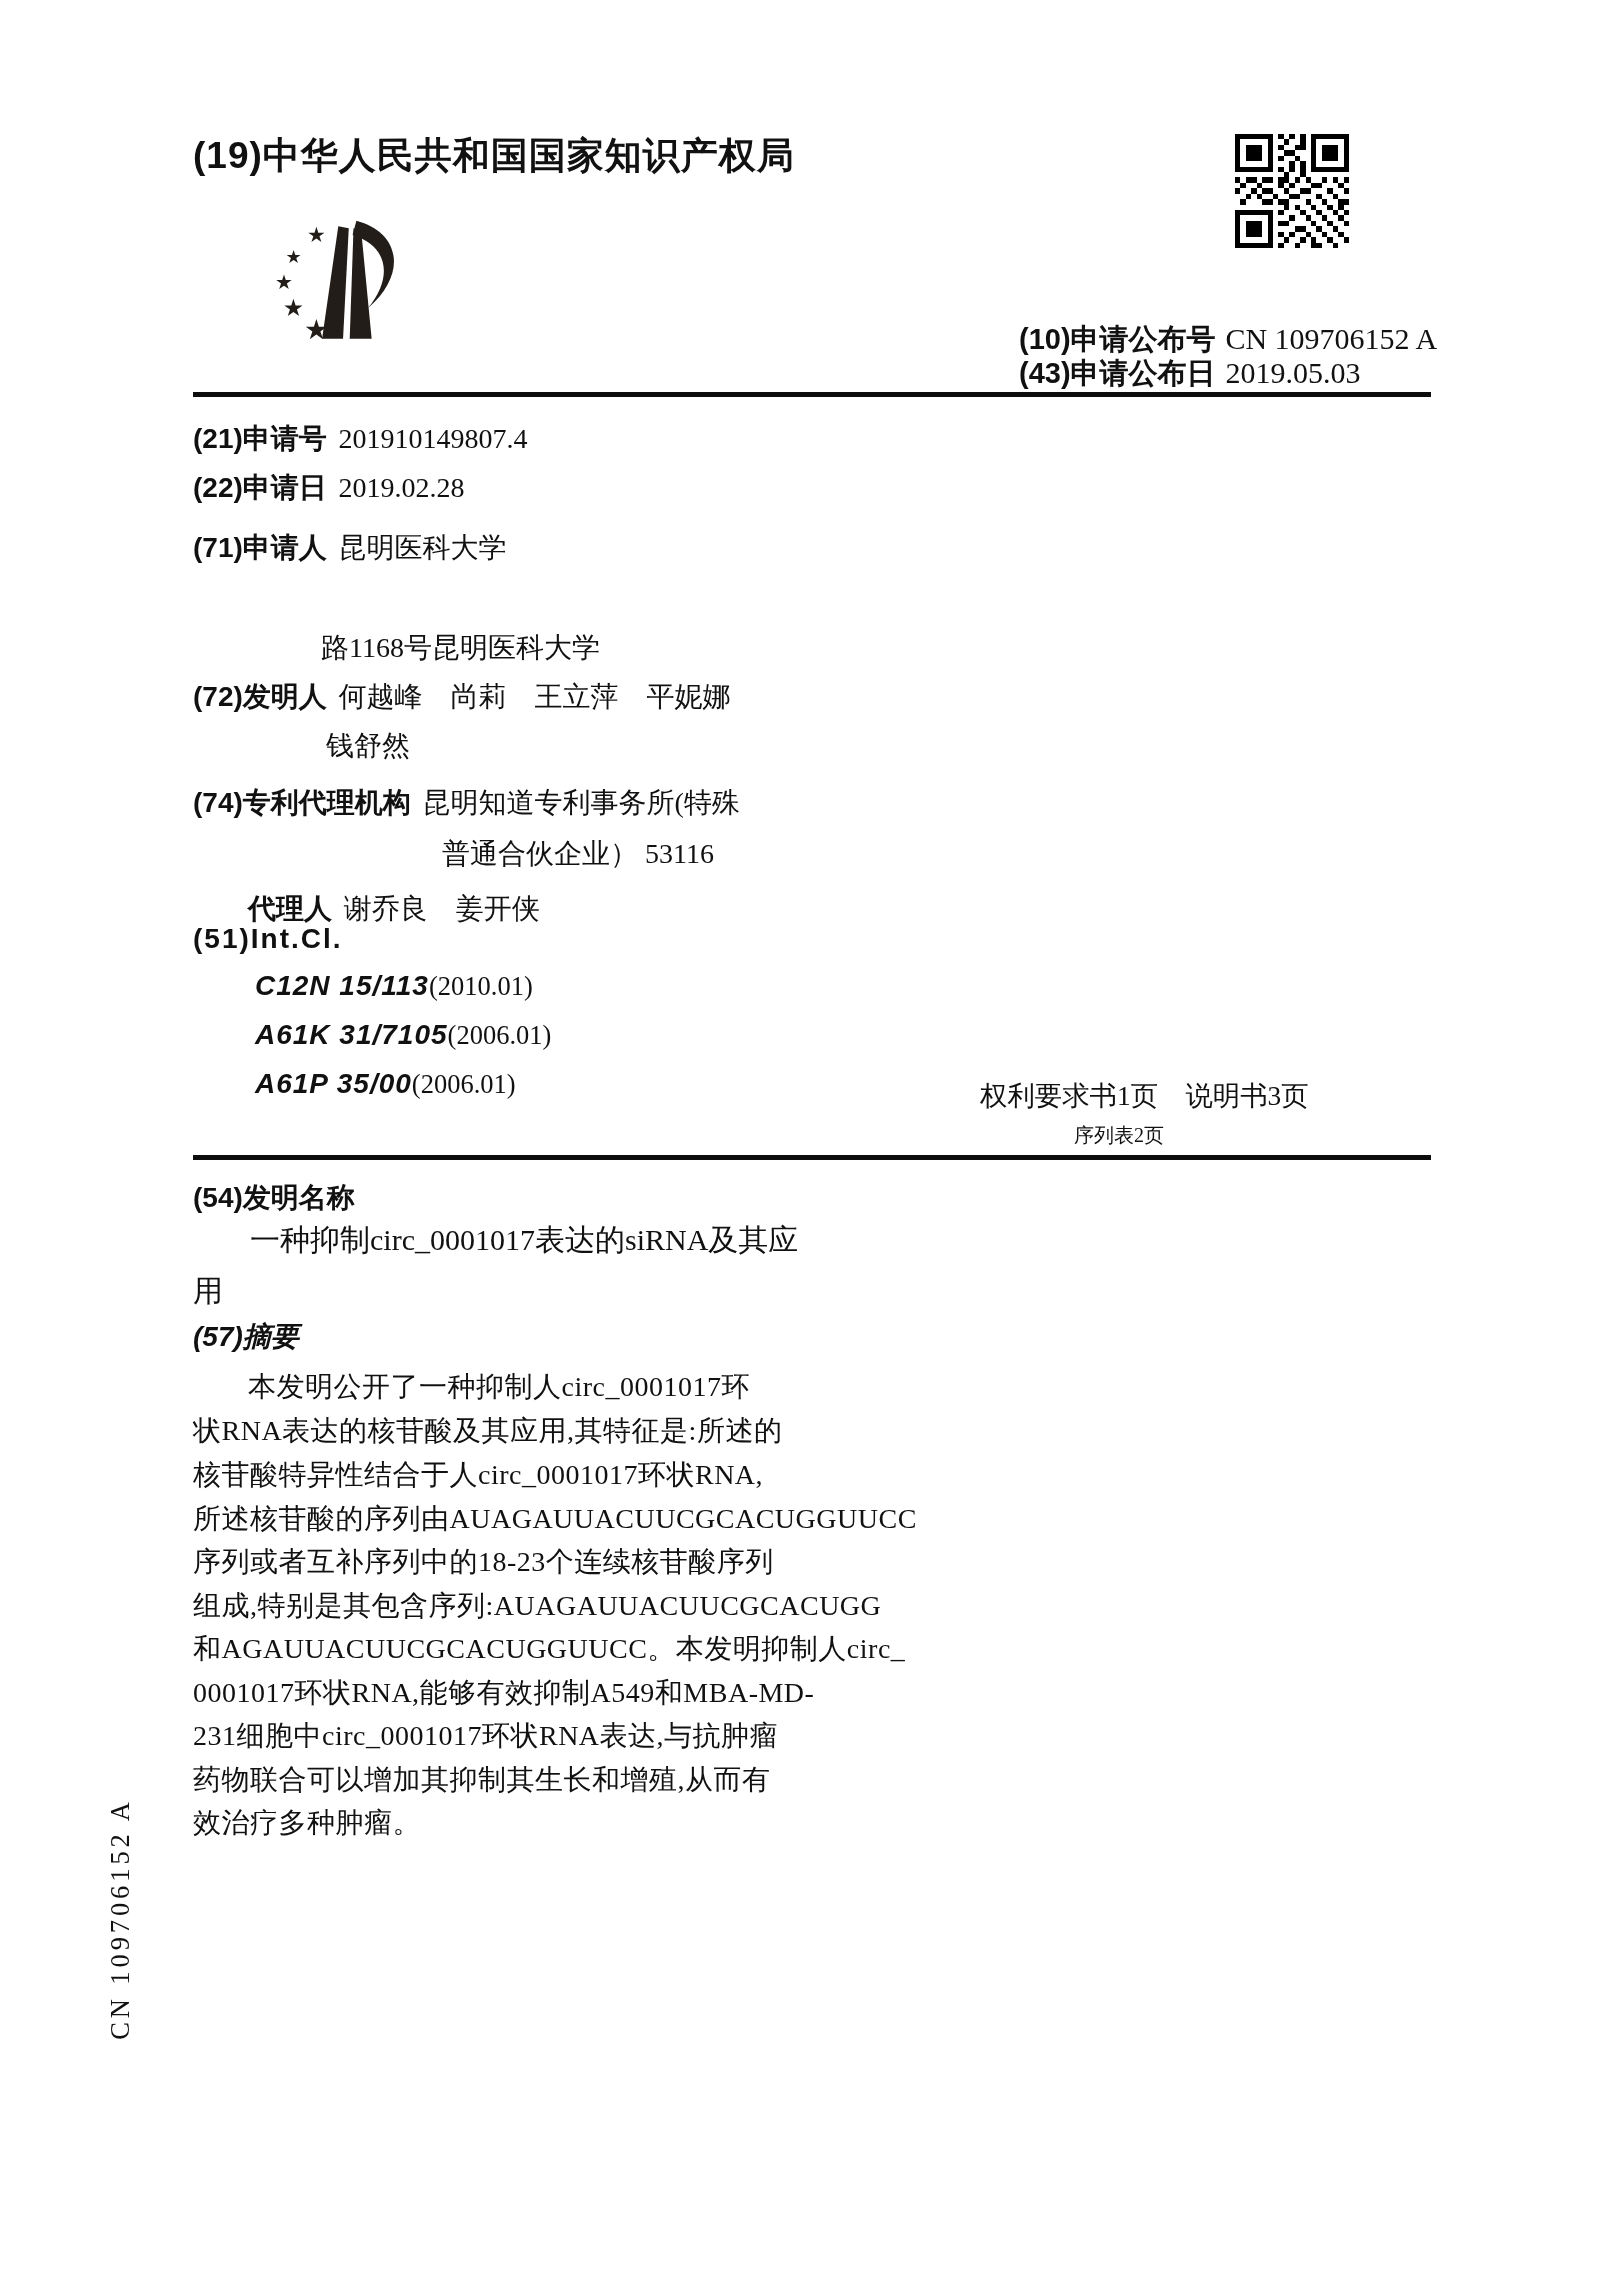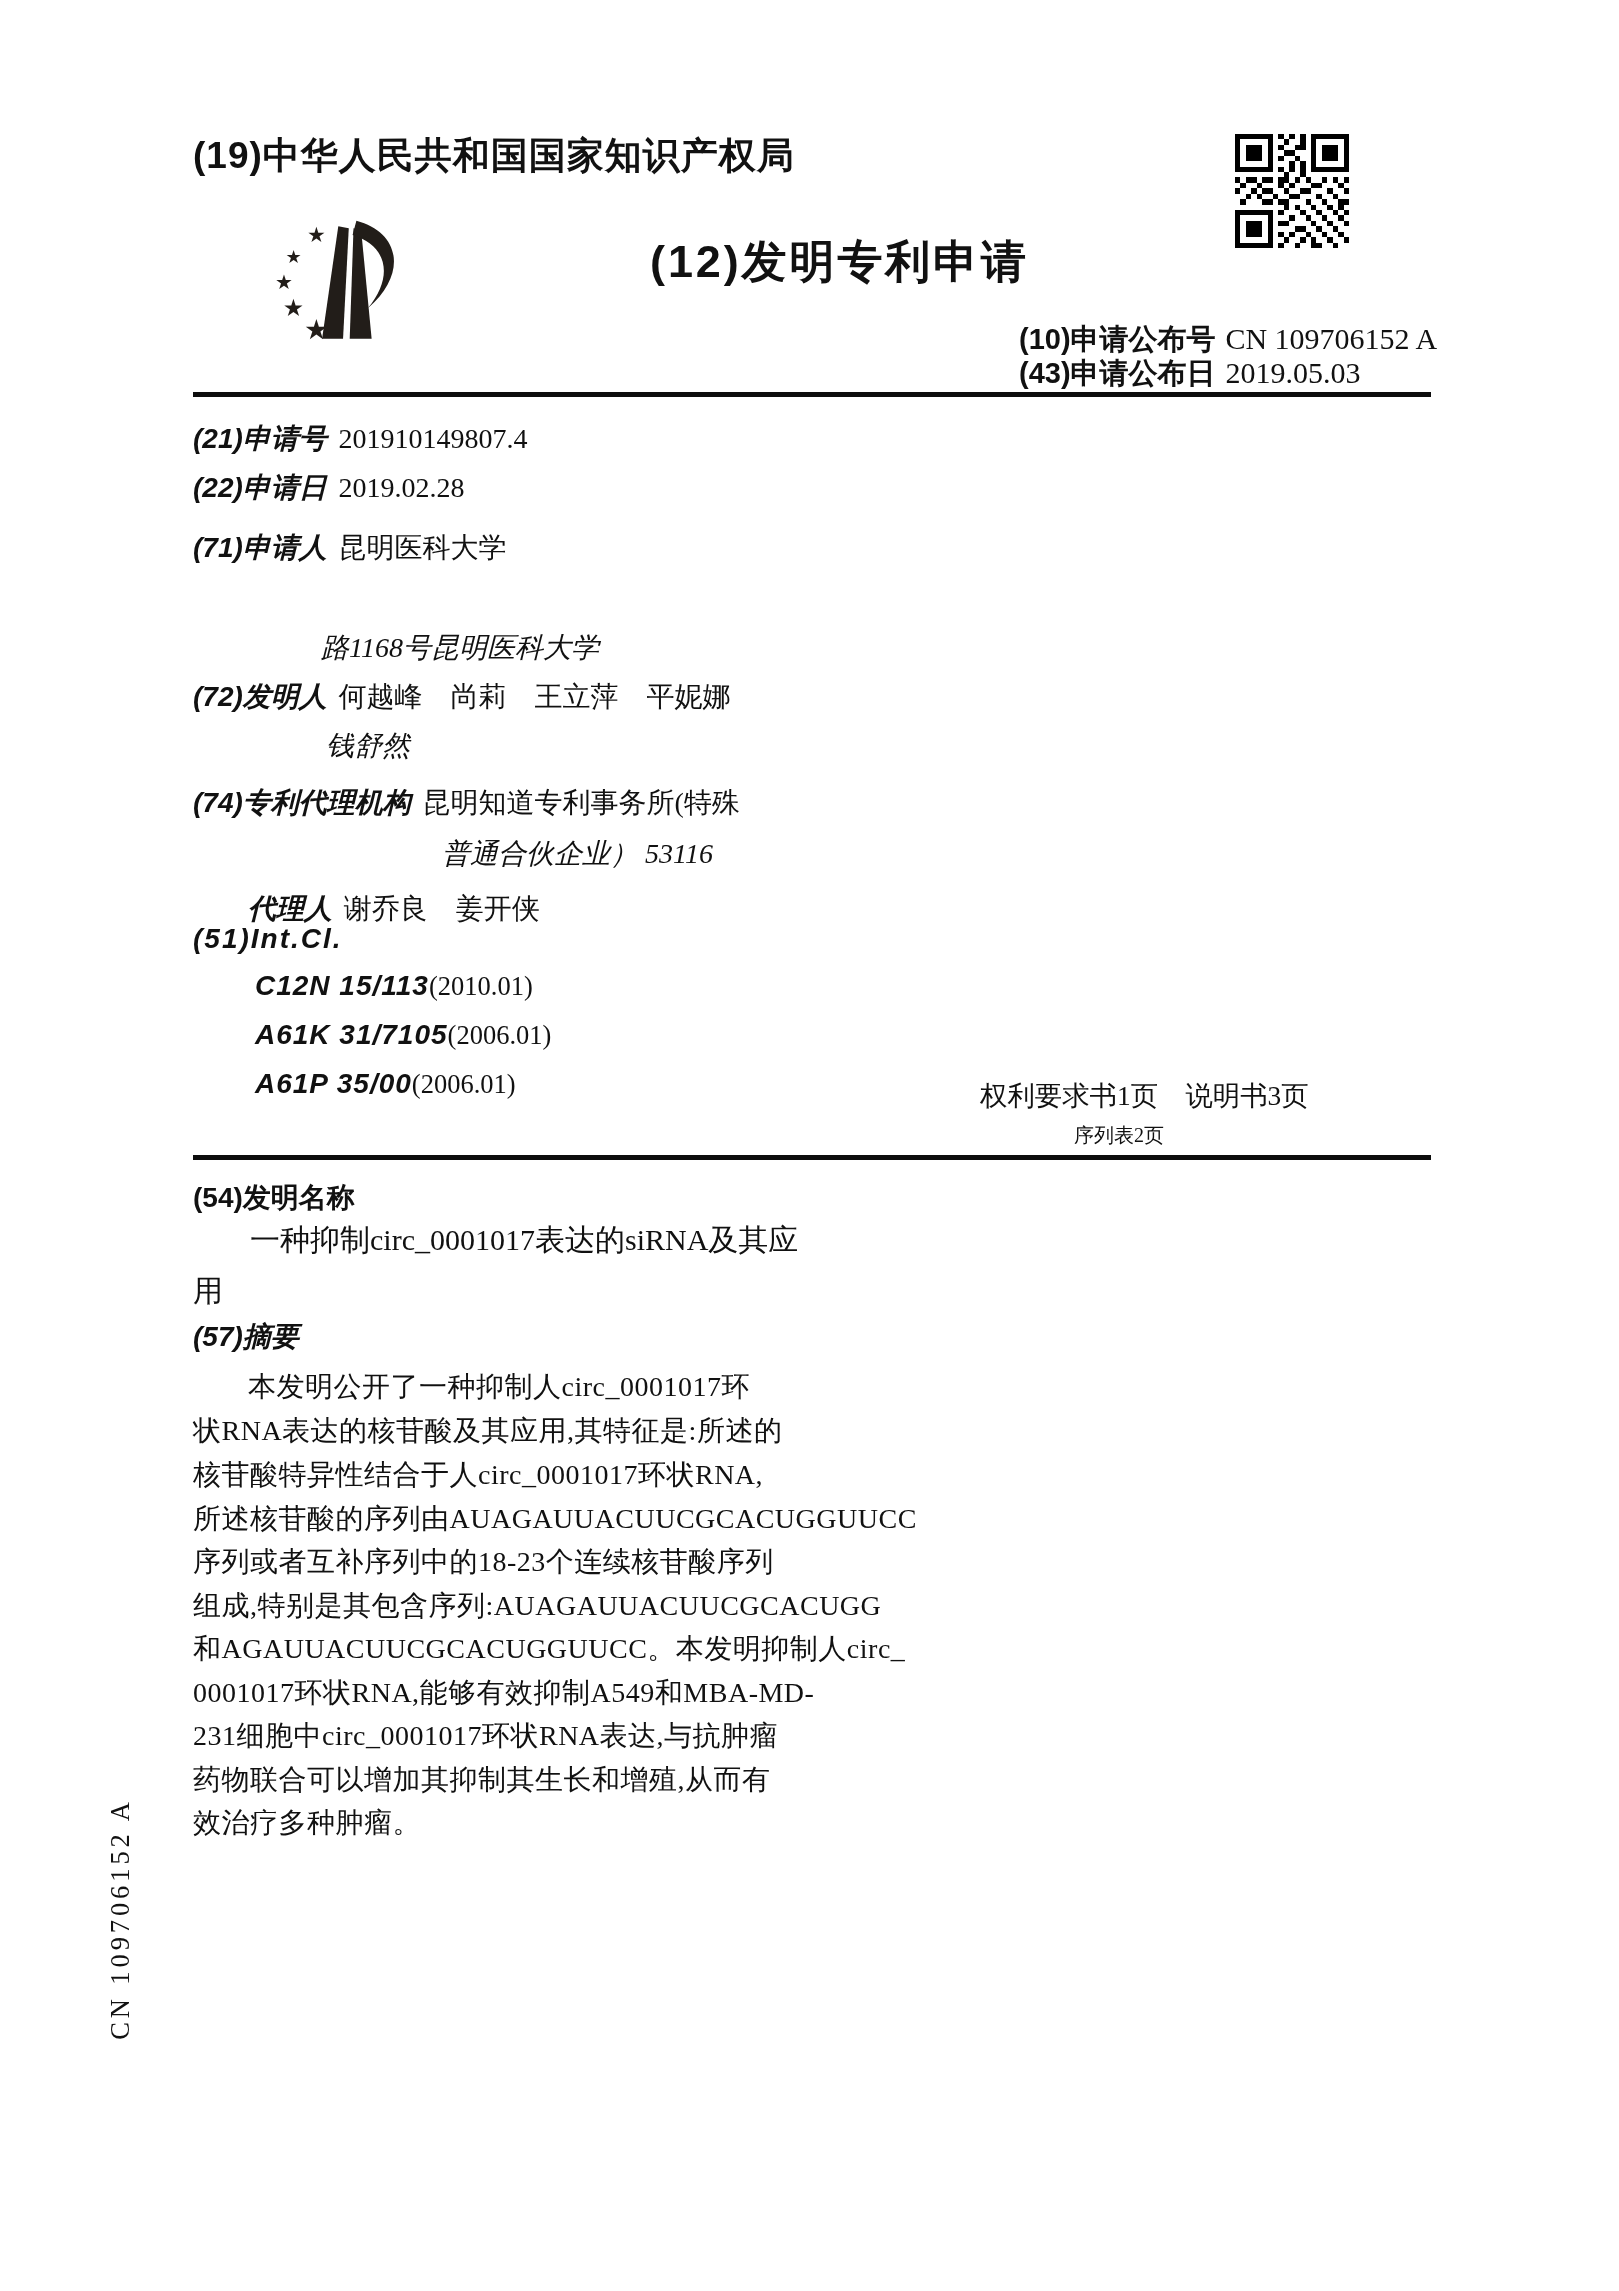--- a/index.html
+++ b/index.html
@@ -21,21 +21,21 @@
   .pub-line{left:1019px;font-size:29px;}
   .pub-line .lbl{font-size:29px;}
   .pub-line .val{font-size:30px;margin-left:9.8px;}
   .pub-no{top:320px;}
   .pub-date{top:354px;}
 
   .rule{position:absolute;left:193px;width:1238px;height:4.9px;background:#0d0d0d;}
   .rule1{top:392px;}
   .rule2{top:1155px;}
 
-  .b-lbl{font-size:28px;font-style:italic;}
+  .b-lbl{font-size:28px;}
   .b-val{font-size:28px;margin-left:11.8px;}
 
   .l21{left:193px;top:420px;}
   .l22{left:193px;top:469px;}
   .l71{left:193px;top:529px;}
   .l71a{left:248px;top:580px;}
   .l71b{left:321px;top:629px;}
   .l72{left:193px;top:678px;}
   .l72b{left:326px;top:727px;}
   .l74{left:193px;top:784px;}
@@ -105,21 +105,20 @@
       </g>
       <g fill="#000">
         <rect x="2" y="2" width="3" height="3"></rect>
           <rect x="16" y="2" width="3" height="3"></rect>
           <rect x="2" y="16" width="3" height="3"></rect>
         <path d="M8 0h1v1h-1zM10 0h1v1h-1zM12 0h1v1h-1z M9 1h1v1h-1zM12 1h1v1h-1z M8 2h1v1h-1zM11 2h1v1h-1zM12 2h1v1h-1z M9 3h1v1h-1zM10 3h1v1h-1z M8 4h1v1h-1zM11 4h1v1h-1z M10 5h1v1h-1zM12 5h1v1h-1z M8 6h1v1h-1zM10 6h1v1h-1zM12 6h1v1h-1z M9 7h1v1h-1zM12 7h1v1h-1z M6 8h1v1h-1zM6 10h1v1h-1zM6 12h1v1h-1z M0 8h1v1h-1zM2 8h1v1h-1zM3 8h1v1h-1zM5 8h1v1h-1zM8 8h1v1h-1zM9 8h1v1h-1zM11 8h1v1h-1zM13 8h1v1h-1zM16 8h1v1h-1zM18 8h1v1h-1zM20 8h1v1h-1z M1 9h1v1h-1zM4 9h1v1h-1zM8 9h1v1h-1zM10 9h1v1h-1zM14 9h1v1h-1zM15 9h1v1h-1zM19 9h1v1h-1z M0 10h1v1h-1zM3 10h1v1h-1zM5 10h1v1h-1zM9 10h1v1h-1zM12 10h1v1h-1zM13 10h1v1h-1zM17 10h1v1h-1zM20 10h1v1h-1z M2 11h1v1h-1zM4 11h1v1h-1zM7 11h1v1h-1zM10 11h1v1h-1zM11 11h1v1h-1zM15 11h1v1h-1zM18 11h1v1h-1z M1 12h1v1h-1zM5 12h1v1h-1zM8 12h1v1h-1zM9 12h1v1h-1zM13 12h1v1h-1zM16 12h1v1h-1zM19 12h1v1h-1zM20 12h1v1h-1z M9 13h1v1h-1zM11 13h1v1h-1zM14 13h1v1h-1zM17 13h1v1h-1zM19 13h1v1h-1z M8 14h1v1h-1zM12 14h1v1h-1zM15 14h1v1h-1zM18 14h1v1h-1zM20 14h1v1h-1z M10 15h1v1h-1zM13 15h1v1h-1zM16 15h1v1h-1zM19 15h1v1h-1z M8 16h1v1h-1zM9 16h1v1h-1zM14 16h1v1h-1zM17 16h1v1h-1zM20 16h1v1h-1z M11 17h1v1h-1zM12 17h1v1h-1zM15 17h1v1h-1zM18 17h1v1h-1z M8 18h1v1h-1zM10 18h1v1h-1zM13 18h1v1h-1zM16 18h1v1h-1zM19 18h1v1h-1z M9 19h1v1h-1zM12 19h1v1h-1zM14 19h1v1h-1zM17 19h1v1h-1zM20 19h1v1h-1z M8 20h1v1h-1zM11 20h1v1h-1zM14 20h1v1h-1zM15 20h1v1h-1zM18 20h1v1h-1z"></path>
       </g>
     </svg>
   </div>
 
-  <div class="abs hei doc-type">(12)发明专利申请</div>
 
   <div class="abs pub-line pub-no">
     <span class="hei lbl">(10)申请公布号</span><span class="song val">CN 109706152 A</span>
   </div>
   <div class="abs pub-line pub-date">
     <span class="hei lbl">(43)申请公布日</span><span class="song val">2019.05.03</span>
   </div>
 
   <div class="rule rule1"></div>
 

